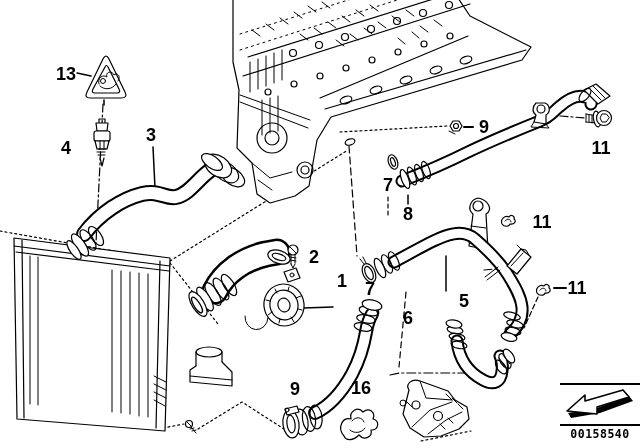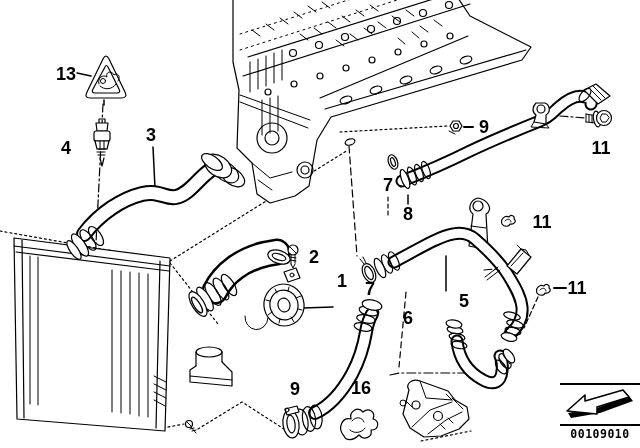--- a/index.html
+++ b/index.html
@@ -308,16 +308,16 @@
 <div class="callout" style="left:295px;top:389px">9</div>
 <div class="callout" style="left:361px;top:388px">16</div>
 
 <div id="pn-box">
   <div class="rule"></div>
   <svg width="74" height="36" viewBox="0 0 74 36">
     <path d="M5,26 L34,21 L66,9 L70,14 L37,26 L8,31 Z" fill="#000" stroke="none"></path>
     <path d="M4,24 L22,8 L22,14 L60,3 L66,10 L34,20 L34,27 Z" fill="#fff" stroke="#000" stroke-width="1.6" stroke-linejoin="round"></path>
   </svg>
   <div class="rule"></div>
-  <div id="pn-text">00109010</div>
+  <div id="pn-text">00158540</div>
 </div>
 
 </div>
 
 </body></html>

